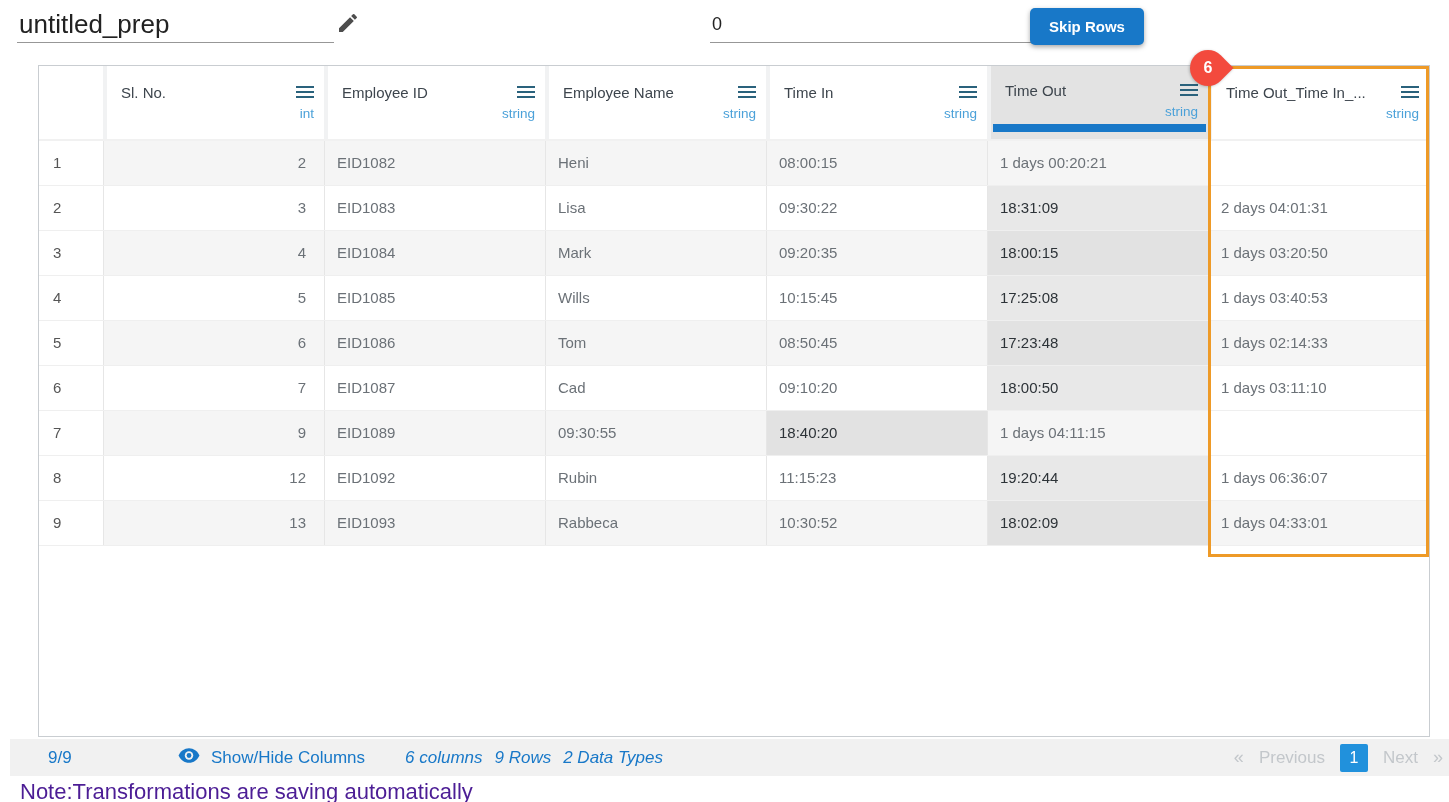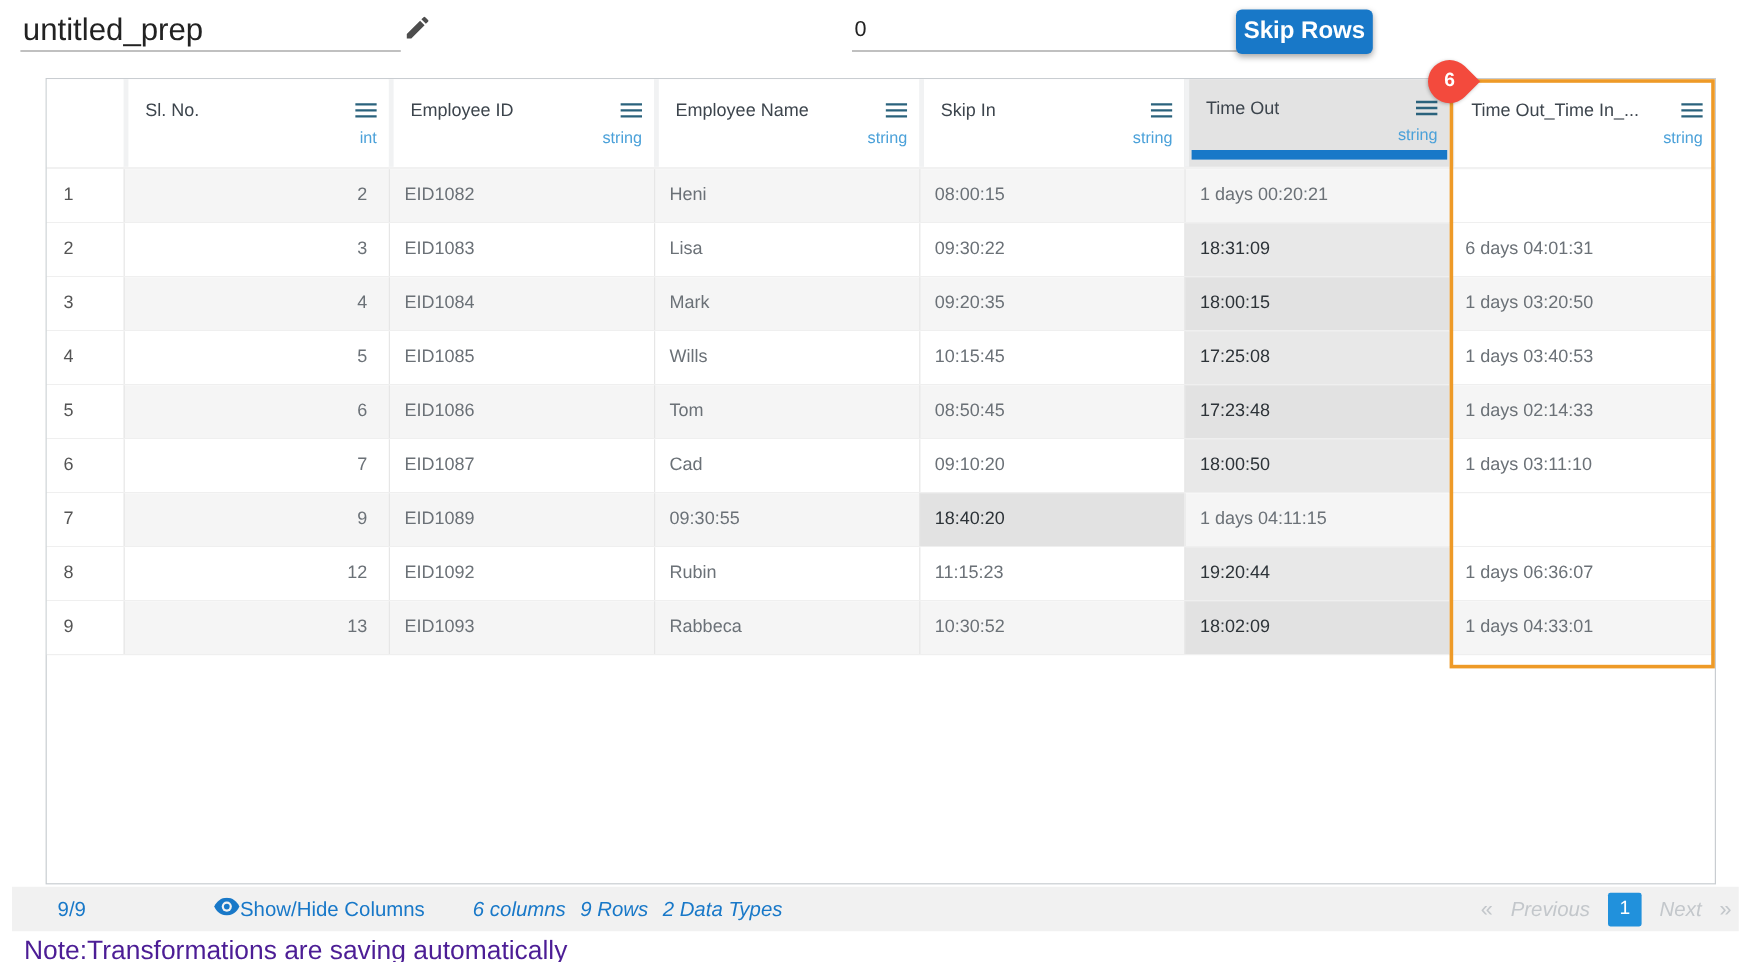--- a/index.html
+++ b/index.html
@@ -15,21 +15,21 @@
   }
   .pencil{position:absolute;left:336px;top:11px;width:24px;height:24px;cursor:pointer;}
   .skip-input{
     position:absolute;left:710px;top:6px;width:318px;height:34px;
     border:none;border-bottom:1px solid #979797;outline:none;
     font-family:"Liberation Sans",sans-serif;font-size:18px;color:#222;background:transparent;
   }
   .skip-btn{
     position:absolute;left:1030px;top:8px;width:114px;height:37px;
     background:#1878c8;color:#fff;border:none;border-radius:5px;
-    font-family:"Liberation Sans",sans-serif;font-size:20px;font-weight:bold;cursor:pointer;
+    font-family:"Liberation Sans",sans-serif;font-size:15px;font-weight:bold;cursor:pointer;
     box-shadow:0 2px 5px rgba(0,0,0,.35);
   }
   
   .tbl{
     position:absolute;left:38px;top:65px;width:1392px;height:672px;
     border:1px solid #c9cdd1;background:#fff;box-sizing:border-box;
   }
   .tbl-inner{position:relative;width:100%;height:100%;}
   .thead{
     display:grid;grid-template-columns:64px repeat(6,1fr);
@@ -76,26 +76,26 @@
   .pin span{
     display:block;width:36px;height:36px;line-height:36px;text-align:center;
     transform:rotate(-45deg);color:#fff;font-size:16px;font-weight:bold;
   }
   
   .footer-bar{
     position:absolute;left:10px;top:739px;width:1449px;height:37px;background:#f1f1f1;
     display:flex;align-items:center;font-size:17px;color:#1878c8;box-sizing:border-box;
   }
   .f-range{margin-left:38px;min-width:58px;}
-  .f-showhide{margin-left:72px;display:flex;align-items:center;gap:0;cursor:pointer;}
+  .f-showhide{margin-left:72px;display:flex;align-items:center;gap:11px;cursor:pointer;}
   .f-counts{margin-left:40px;display:flex;gap:12px;font-style:italic;}
   .f-count{cursor:pointer;}
   .pager{margin-left:auto;margin-right:16px;display:flex;align-items:center;gap:15px;color:#c3c7cb;}
   .pager .arrow{font-size:18px;cursor:pointer;}
-  .pager .pnav{cursor:pointer;font-style:italic;}
+  .pager .pnav{cursor:pointer;}
   .page-cur{
     width:28px;height:28px;background:#2191dc;color:#fff;border-radius:2px;
     display:flex;align-items:center;justify-content:center;font-size:16px;cursor:pointer;
   }
   .note{position:absolute;left:20px;top:779px;font-size:22px;color:#4c1d95;}
 </style>
 </head>
 <body>
 
 <input class="name-input" value="untitled_prep" style="">
@@ -155,21 +155,21 @@
                   <line x1="0" y1="12" x2="18" y2="12"></line>
                 </g>
               </svg>
           </span>
         </div>
         <div class="htype">string</div>
       </div>
 
       <div class="hcell">
         <div class="hrow1">
-          <span class="hname">Skip In</span>
+          <span class="hname">Time In</span>
           <span class="menu-icon">
             <svg width="18" height="14" viewBox="0 0 18 14">
                 <g stroke="#2a627c" stroke-width="2">
                   <line x1="0" y1="2" x2="18" y2="2"></line>
                   <line x1="0" y1="7" x2="18" y2="7"></line>
                   <line x1="0" y1="12" x2="18" y2="12"></line>
                 </g>
               </svg>
           </span>
         </div>
@@ -220,21 +220,21 @@
           <div class="tcell timein">08:00:15</div>
           <div class="tcell diff">1 days 00:20:21</div>
         </div>
         <div class="trow even">
           <div class="tcell rownum">2</div>
           <div class="tcell slno">3</div>
           <div class="tcell empid">EID1083</div>
           <div class="tcell empname">Lisa</div>
           <div class="tcell timein">09:30:22</div>
           <div class="tcell timeout">18:31:09</div>
-          <div class="tcell diff">6 days 04:01:31</div>
+          <div class="tcell diff">2 days 04:01:31</div>
         </div>
         <div class="trow odd">
           <div class="tcell rownum">3</div>
           <div class="tcell slno">4</div>
           <div class="tcell empid">EID1084</div>
           <div class="tcell empname">Mark</div>
           <div class="tcell timein">09:20:35</div>
           <div class="tcell timeout">18:00:15</div>
           <div class="tcell diff">1 days 03:20:50</div>
         </div>

